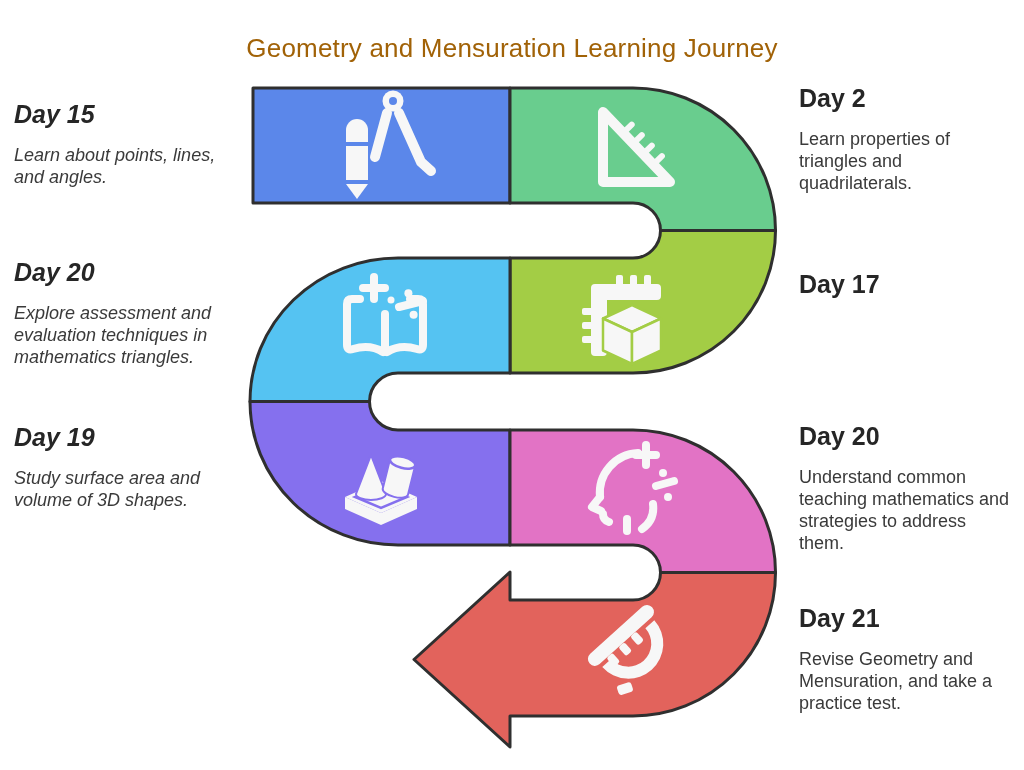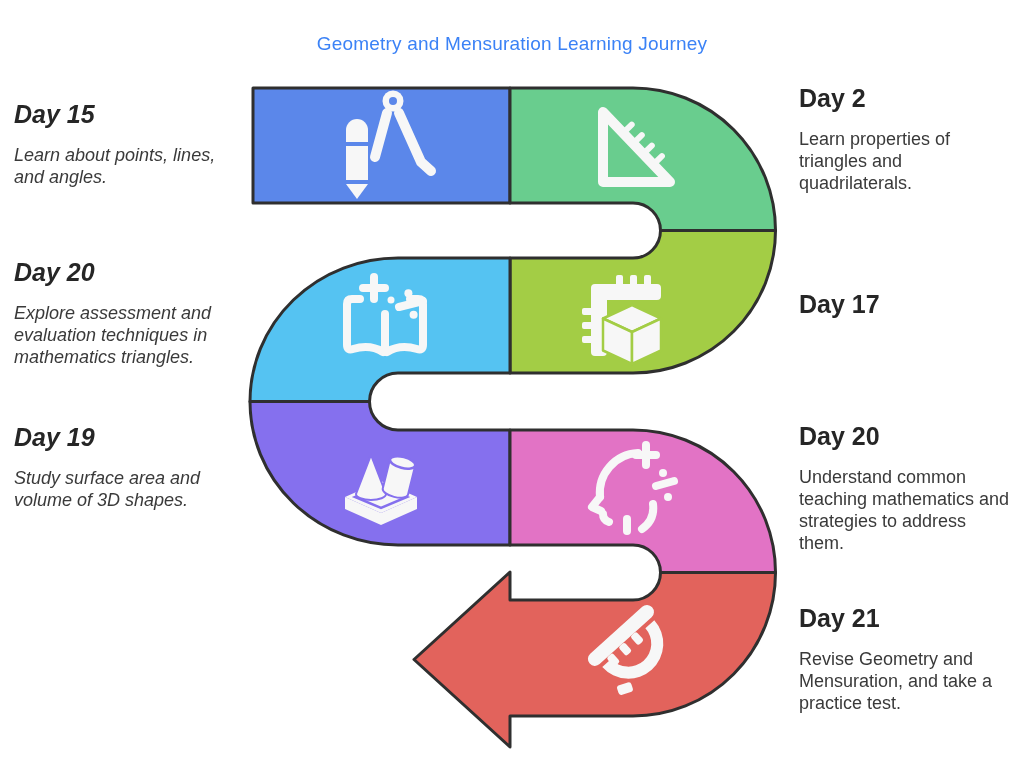--- a/index.html
+++ b/index.html
@@ -2,30 +2,30 @@
 <html><head>
 <meta charset="utf-8">
 <style>
   html,body{margin:0;padding:0;background:#ffffff;}
   .canvas{
     position:relative;width:1024px;height:770px;overflow:hidden;background:#ffffff;
     font-family:"Liberation Sans", sans-serif;
   }
   .title{
     position:absolute;top:33px;left:0;right:0;text-align:center;
-    font-size:19px;font-weight:500;color:#3b82f6;letter-spacing:.2px;
+    font-size:26px;font-weight:500;color:#a16207;letter-spacing:.2px;
   }
   .snake{position:absolute;left:0;top:0;}
   .step-label{position:absolute;}
   .step-label.left{left:14px;width:216px;text-align:left;font-style:italic;}
   .step-label.right{left:799px;width:214px;text-align:left;}
   .day-heading{font-size:25px;font-weight:bold;color:#262626;margin:0 0 15px 0;line-height:1.1;}
   .day-desc{font-size:18px;color:#3a3a3a;margin:0;line-height:22px;}
   .pos-d15{top:101px;} .pos-d16{top:85px;}
-  .pos-d18{top:259px;} .pos-d17{top:271px;margin-top:20px;}
+  .pos-d18{top:259px;} .pos-d17{top:271px;}
   .pos-d19{top:424px;} .pos-d20{top:423px;}
   .pos-d21{top:605px;}
 </style>
 </head>
 <body>
 
 <div class="canvas">
 
   <div class="title">Geometry and Mensuration Learning Journey</div>
 

